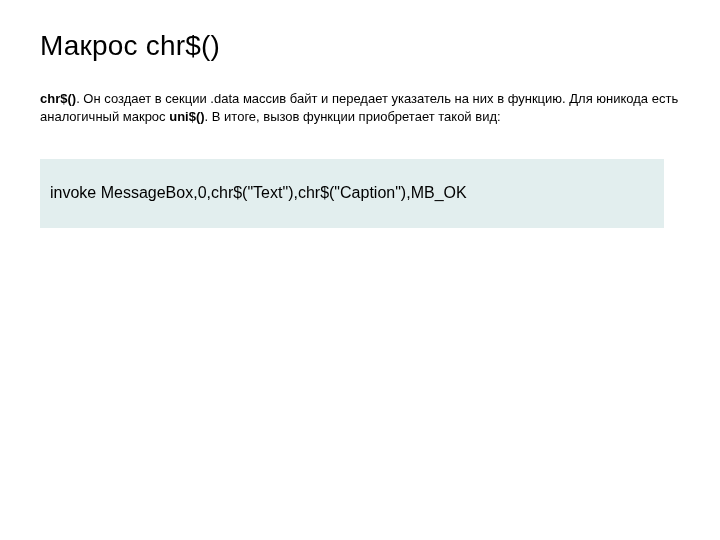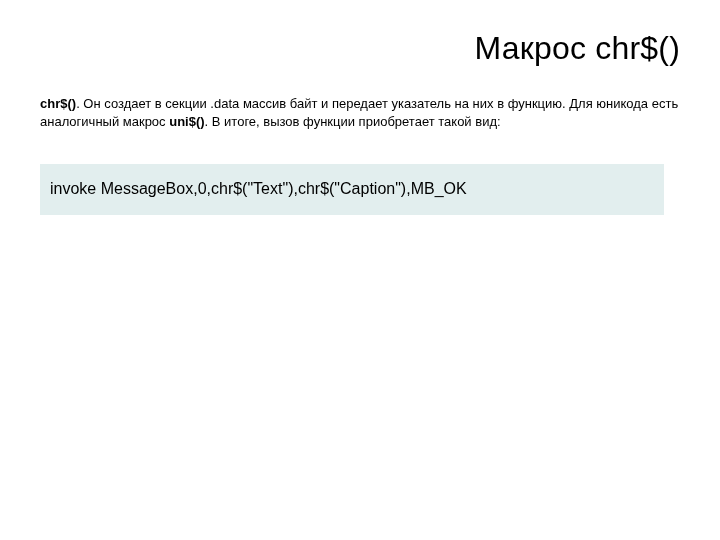--- a/index.html
+++ b/index.html
@@ -12,38 +12,38 @@
     color: #000;
   }
   .slide {
     box-sizing: border-box;
     width: 720px;
     height: 540px;
     padding: 24px 40px 24px 40px;
     position: relative;
   }
   .title {
-    text-align: right;
-    font-size: 32px;
+    text-align: left;
+    font-size: 28px;
     font-weight: 400;
     margin: 6px 0 28px 0;
     letter-spacing: 0.2px;
   }
   .paragraph {
     font-size: 13px;
     line-height: 1.35;
     margin-bottom: 34px;
   }
   .paragraph b {
     font-weight: 700;
   }
   .code-block {
     background: #e2eeee;
     font-size: 16px;
-    padding: 15px 10px;
+    padding: 24px 10px;
     line-height: 1.3;
     font-family: Arial, Helvetica, sans-serif;
     width: 624px;
     box-sizing: border-box;
   }
 </style>
 </head>
 <body>
 
 <div class="slide">

